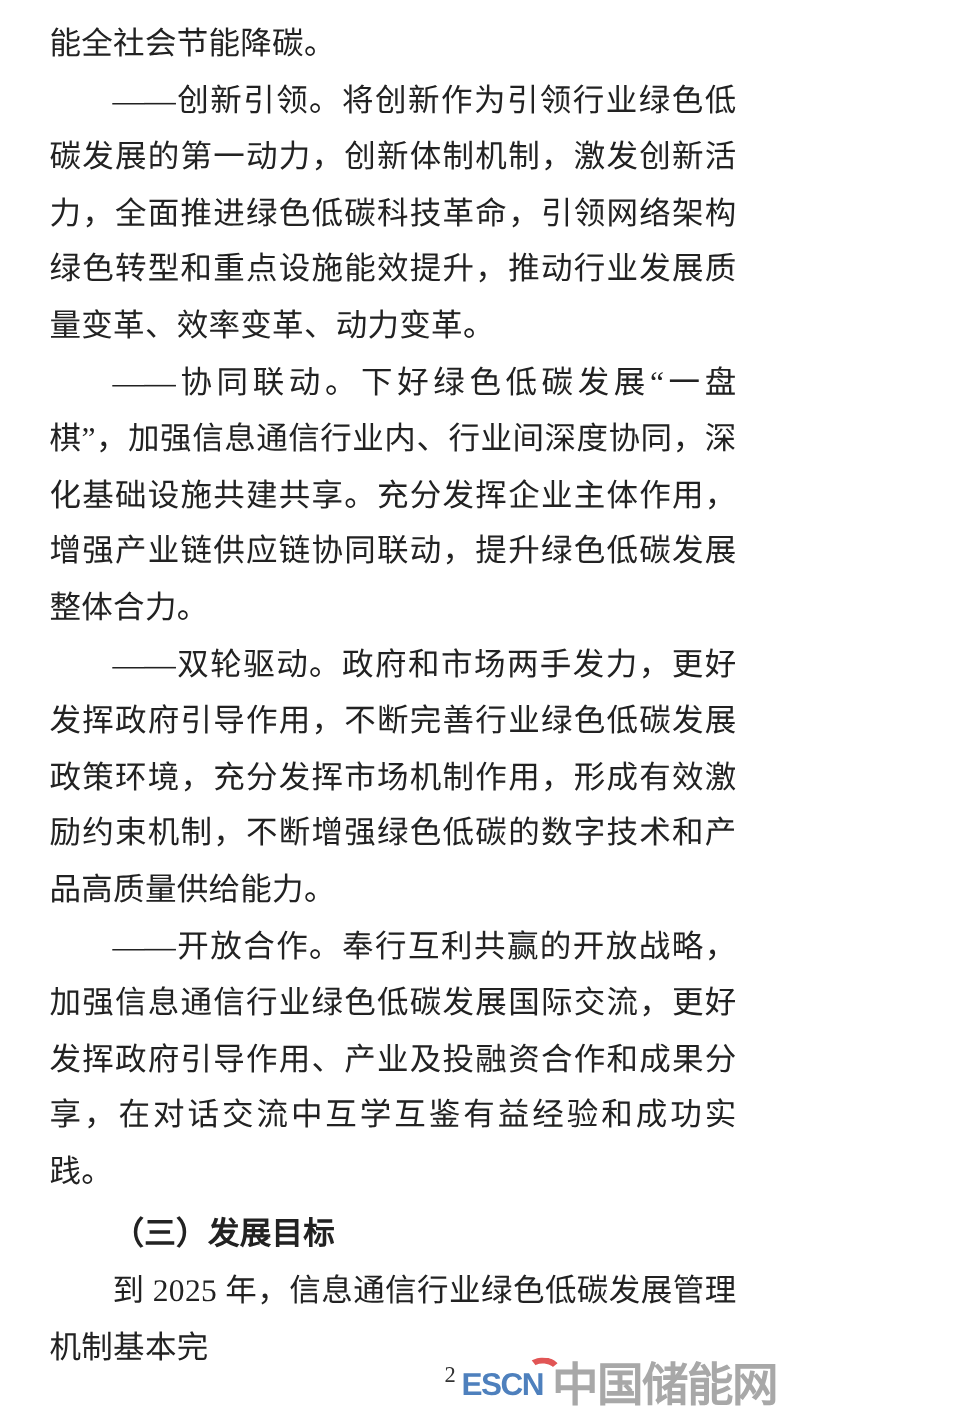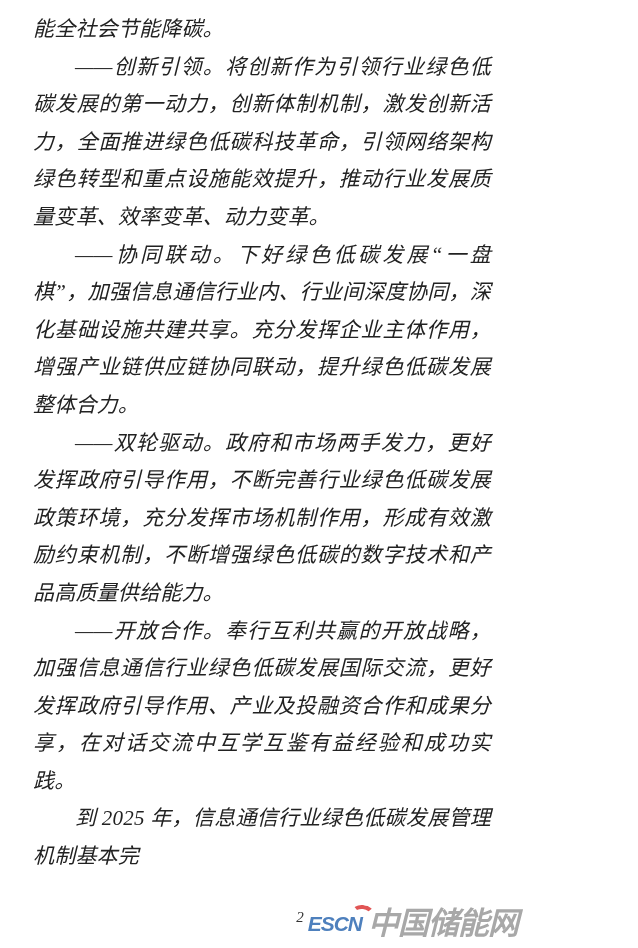--- a/index.html
+++ b/index.html
@@ -5,21 +5,20 @@
   html, body { margin: 0; padding: 0; background: #ffffff; }
   .page {
     position: relative;
     width: 524px;
     height: 948px;
     background: #ffffff;
     overflow: hidden;
     font-family: "Liberation Serif", "DejaVu Serif", serif;
     color: #222222;
     box-sizing: border-box;
-    font-style: italic;
   }
   .doc-body {
     padding: 11px 33px 0 33px;
   }
   .para {
     margin: 0;
     font-size: 21px;
     line-height: 37.6px;
     letter-spacing: 0.2px;
     text-align: justify;
@@ -80,20 +79,21 @@
 </head>
 <body>
 
 <div class="page">
   <main class="doc-body">
     <p class="para no-indent">能全社会节能降碳。</p>
     <p class="para">——创新引领。将创新作为引领行业绿色低碳发展的第一动力，创新体制机制，激发创新活力，全面推进绿色低碳科技革命，引领网络架构绿色转型和重点设施能效提升，推动行业发展质量变革、效率变革、动力变革。</p>
     <p class="para">——协同联动。下好绿色低碳发展“一盘棋”，加强信息通信行业内、行业间深度协同，深化基础设施共建共享。充分发挥企业主体作用，增强产业链供应链协同联动，提升绿色低碳发展整体合力。</p>
     <p class="para">——双轮驱动。政府和市场两手发力，更好发挥政府引导作用，不断完善行业绿色低碳发展政策环境，充分发挥市场机制作用，形成有效激励约束机制，不断增强绿色低碳的数字技术和产品高质量供给能力。</p>
     <p class="para">——开放合作。奉行互利共赢的开放战略，加强信息通信行业绿色低碳发展国际交流，更好发挥政府引导作用、产业及投融资合作和成果分享，在对话交流中互学互鉴有益经验和成功实践。</p>
+    <h3 class="section-heading">（三）发展目标</h3>
     <p class="para">到 2025 年，信息通信行业绿色低碳发展管理机制基本完</p>
   </main>
 
   <div class="page-number">2</div>
 
   <div class="logo">
     <span class="logo-latin" style="color: rgb(78, 128, 189);">ESCN</span>
     <span class="logo-c-accent" style="border-top-color: rgb(225, 85, 85);"></span>
     <span class="logo-cn" style="color: rgb(168, 168, 168);">中国储能网</span>
   </div>

